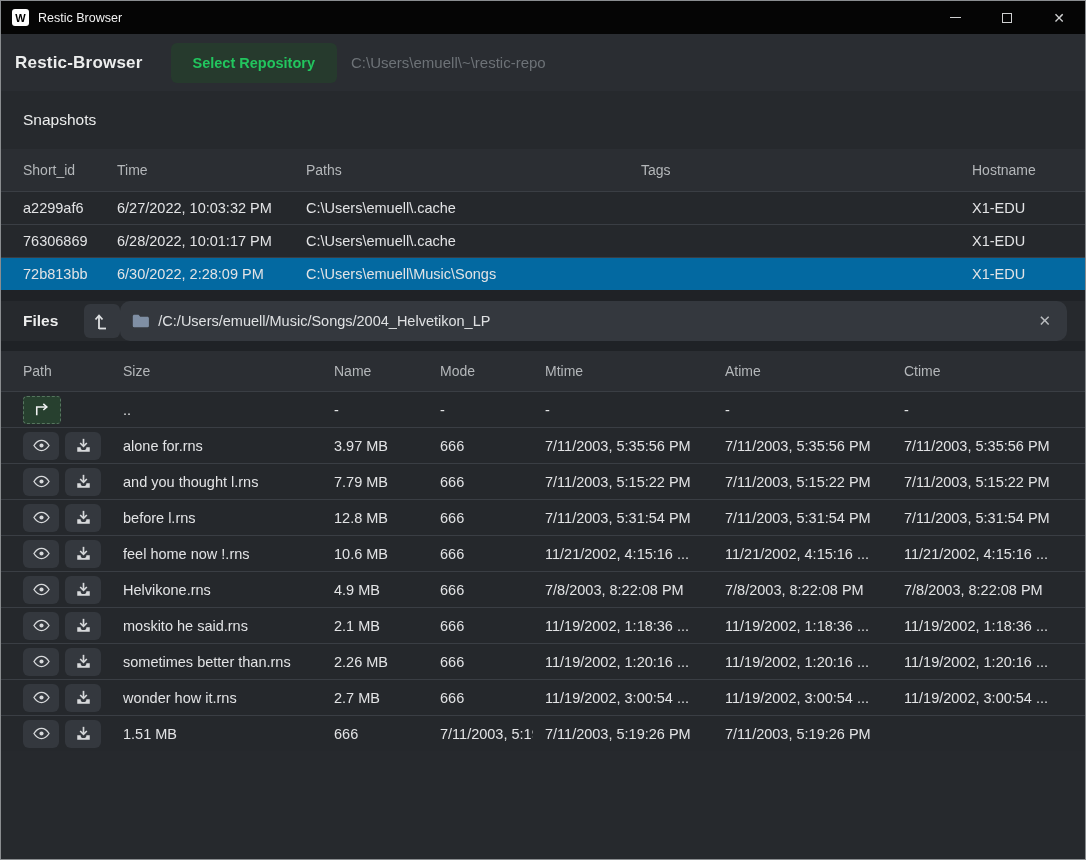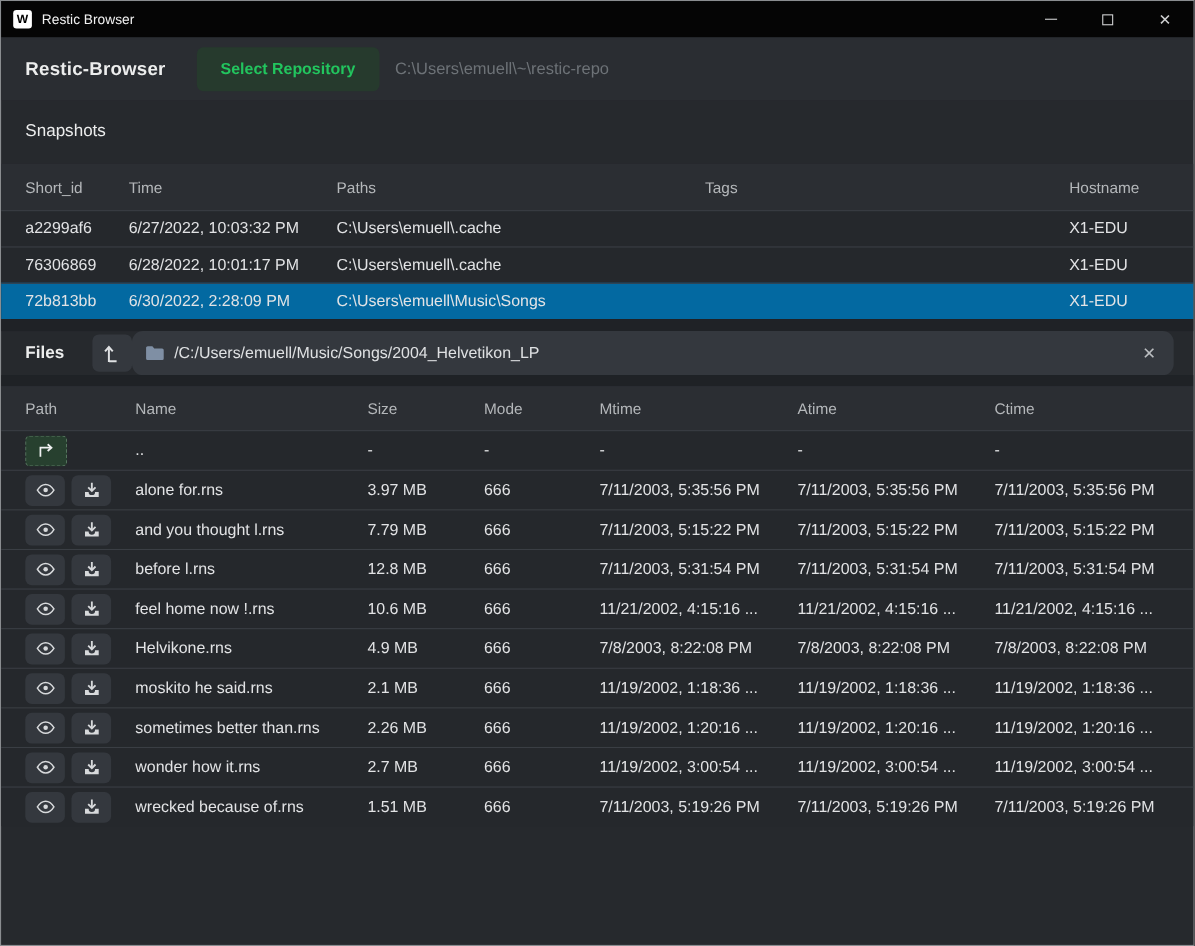--- a/index.html
+++ b/index.html
@@ -22,21 +22,21 @@
   }
   .titlebar-title{ color:#f2f2f2; font-size:12.5px; margin-left:9px; flex:1; }
   .win-controls{ display:flex; height:100%; }
   .win-btn{ width:52px; height:100%; display:flex; align-items:center; justify-content:center; background:transparent; border:none; cursor:pointer; }
   .min-glyph{ width:11px; height:0; border-top:1.5px solid #cfd0d1; display:block; }
   .max-glyph{ width:10px; height:10px; border:1.3px solid #cfd0d1; display:block; }
   .close-glyph{ color:#cfd0d1; font-size:14px; line-height:1; }
 
   
   .header{
-    height:57px; background:#2a2d32; display:flex; align-items:center; padding:0 22px;
+    height:57px; background:#2a2d32; display:flex; align-items:center; padding:0 14px;
   }
   .header-title{ font-size:17px; font-weight:bold; color:#eceded; letter-spacing:.2px; }
   .select-repo-btn{
     margin-left:28px; background:#263a2d; color:#22c55e; font-weight:bold; font-size:14.5px;
     border:none; border-radius:6px; padding:12px 22px; cursor:pointer;
     font-family:"Liberation Sans", sans-serif;
   }
   .repo-path{ margin-left:14px; color:#6d7277; font-size:15px; }
 
   
@@ -173,22 +173,22 @@
       </span>
       <div class="path-text">/C:/Users/emuell/Music/Songs/2004_Helvetikon_LP</div>
       <button class="clear-btn">✕</button>
     </div>
   </div>
 
   <div class="gap" style="height:10px"></div>
 
   <div class="thead files-grid">
     <div class="cell th files-th">Path</div>
+    <div class="cell th files-th">Size</div>
     <div class="cell th files-th">Name</div>
-    <div class="cell th files-th">Size</div>
     <div class="cell th files-th">Mode</div>
     <div class="cell th files-th">Mtime</div>
     <div class="cell th files-th">Atime</div>
     <div class="cell th files-th">Ctime</div>
   </div>
 
   <div class="files-grid file-row">
     <div class="cell path-cell">
       <button class="updir-btn">
         <span style="display:flex">
@@ -464,21 +464,20 @@
             <svg width="15" height="15" viewBox="0 0 18 18">
               <g stroke="#d7d9db" stroke-width="2" fill="none">
                 <path d="M9 1v8"></path>
                 <path d="M5 6l4 4 4-4"></path>
               </g>
               <path d="M1.5 11v5.5h15V11h-4a3.5 3.5 0 0 1-7 0z" fill="#d7d9db"></path>
             </svg>
           </span>
         </button>
     </div>
-    <div class="cell">wrecked because of.rns</div>
     <div class="cell">1.51 MB</div>
     <div class="cell">666</div>
     <div class="cell">7/11/2003, 5:19:26 PM</div>
     <div class="cell">7/11/2003, 5:19:26 PM</div>
     <div class="cell">7/11/2003, 5:19:26 PM</div>
   </div>
 
 </div>
 
 </body></html>

